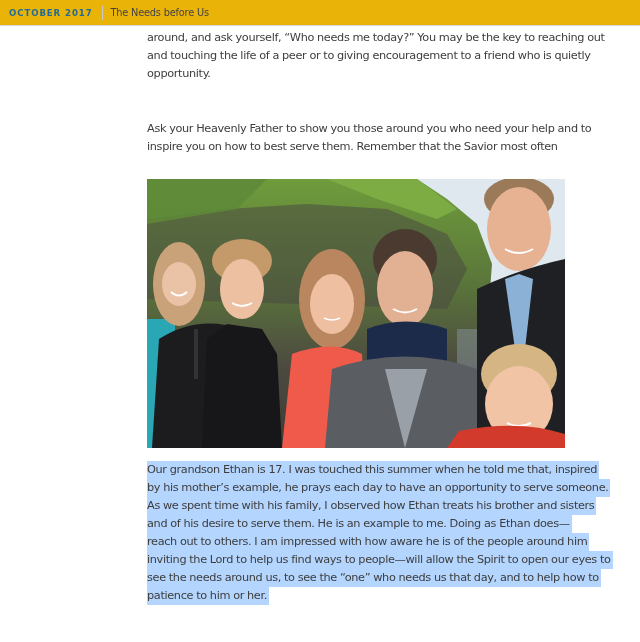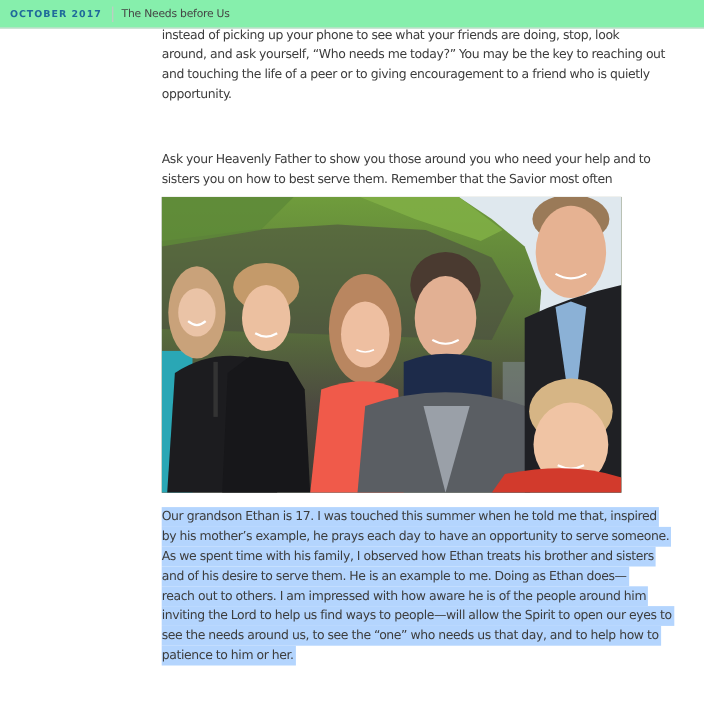--- a/index.html
+++ b/index.html
@@ -7,21 +7,21 @@
       width: 640px; height: 642px; overflow: hidden;
       background: #ffffff;
       font-family: "DejaVu Sans", "Liberation Sans", sans-serif;
       color: #3b3b3b;
     }
     .page { position: relative; width: 640px; height: 642px; overflow: hidden; background: #fff; }
 
     
     .topbar {
       position: absolute; left: 0; top: 0; width: 640px; height: 26px;
-      background: #86efac;
+      background: #eab308;
       border-bottom: 1px solid #d9d9d9;
       z-index: 5;
       display: flex; align-items: center;
       padding-left: 9px;
     }
     .topbar .issue {
       font-family: "DejaVu Sans", sans-serif;
       font-size: 8.6px; font-weight: bold; letter-spacing: 0.9px;
       color: #1f6a9a;
       text-transform: uppercase;
@@ -39,22 +39,22 @@
     
     .article {
       position: absolute; left: 147px; top: 0; width: 470px;
       font-family: "DejaVu Sans", sans-serif;
       font-size: 11.3px; line-height: 18px; color: #3d3d3d;
       letter-spacing: -0.35px;
       word-spacing: -0.2px;
     }
     .para { position: absolute; left: 0; width: 470px; }
     .para .line { display: block; white-space: nowrap; }
-    .p1 { top: 23px; }
-    .p2 { top: 136px; }
+    .p1 { top: 11px; }
+    .p2 { top: 120px; }
 
     .photo {
       position: absolute; left: 147px; top: 179px; width: 418px; height: 269px;
       overflow: hidden; background: #6b7a5a;
     }
     .photo svg { display: block; }
 
     .p3 { top: 461px; }
     .sel {
       background: #b4d5fe;
@@ -77,21 +77,21 @@
 
     <div class="para p1">
       <span class="line">instead of picking up your phone to see what your friends are doing, stop, look</span>
       <span class="line">around, and ask yourself, “Who needs me today?” You may be the key to reaching out</span>
       <span class="line">and touching the life of a peer or to giving encouragement to a friend who is quietly</span>
       <span class="line">opportunity.</span>
     </div>
 
     <div class="para p2">
       <span class="line">Ask your Heavenly Father to show you those around you who need your help and to</span>
-      <span class="line">sisters you on how to best serve them. Remember that the Savior most often</span>
+      <span class="line">inspire you on how to best serve them. Remember that the Savior most often</span>
     </div>
 
     <div class="para p3">
       <span class="line"><span class="sel">Our grandson Ethan is 17. I was touched this summer when he told me that, inspired</span></span>
       <span class="line"><span class="sel">by his mother’s example, he prays each day to have an opportunity to serve someone.</span></span>
       <span class="line"><span class="sel">As we spent time with his family, I observed how Ethan treats his brother and sisters</span></span>
       <span class="line"><span class="sel">and of his desire to serve them. He is an example to me. Doing as Ethan does—</span></span>
       <span class="line"><span class="sel">reach out to others. I am impressed with how aware he is of the people around him</span></span>
       <span class="line"><span class="sel">inviting the Lord to help us find ways to people—will allow the Spirit to open our eyes to</span></span>
       <span class="line"><span class="sel">see the needs around us, to see the “one” who needs us that day, and to help how to</span></span>

